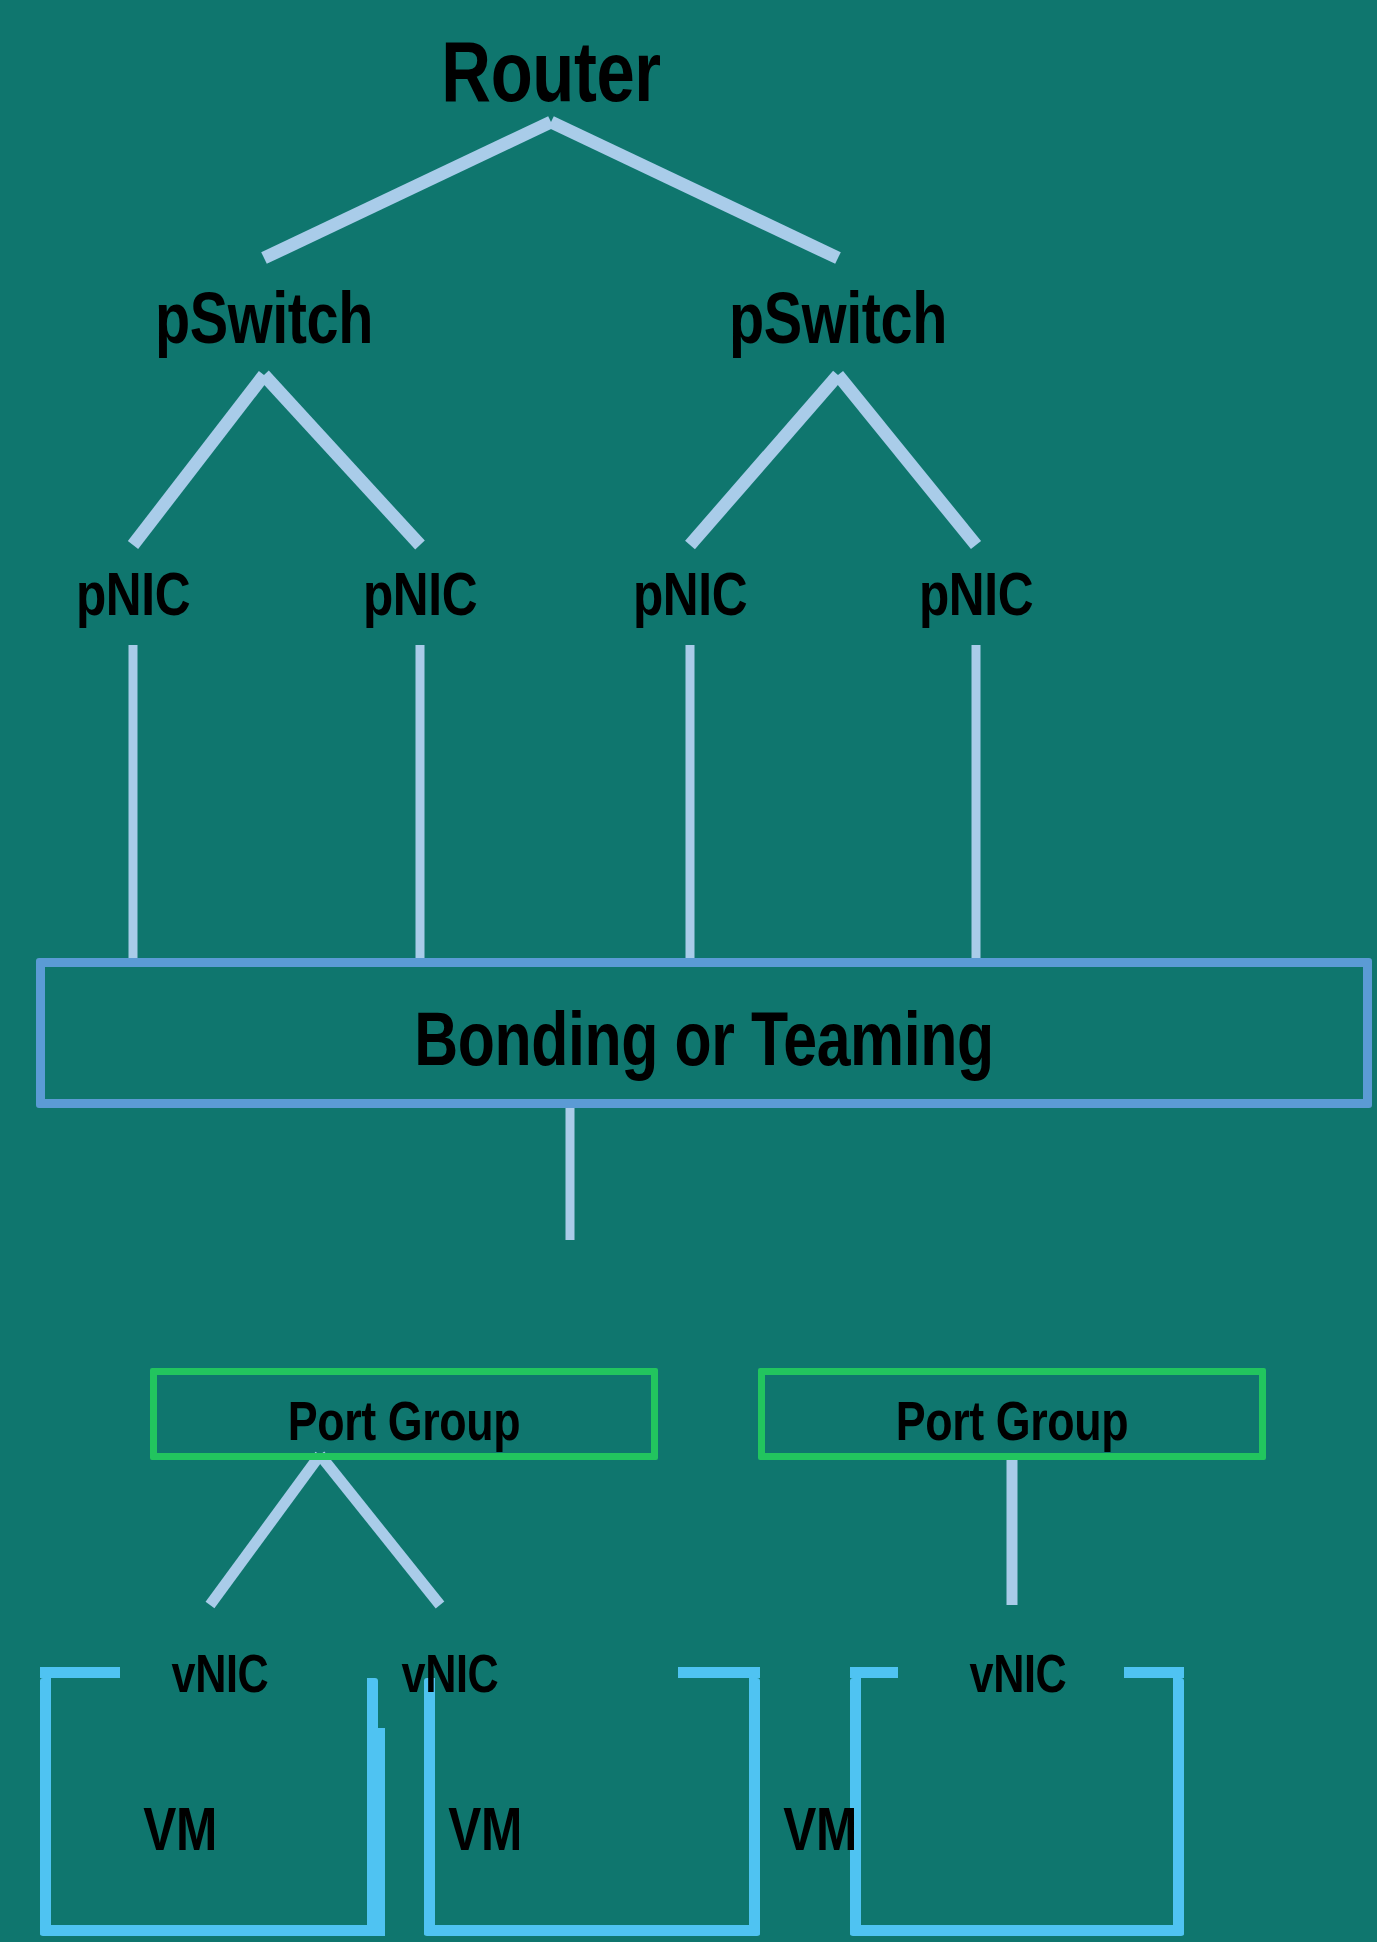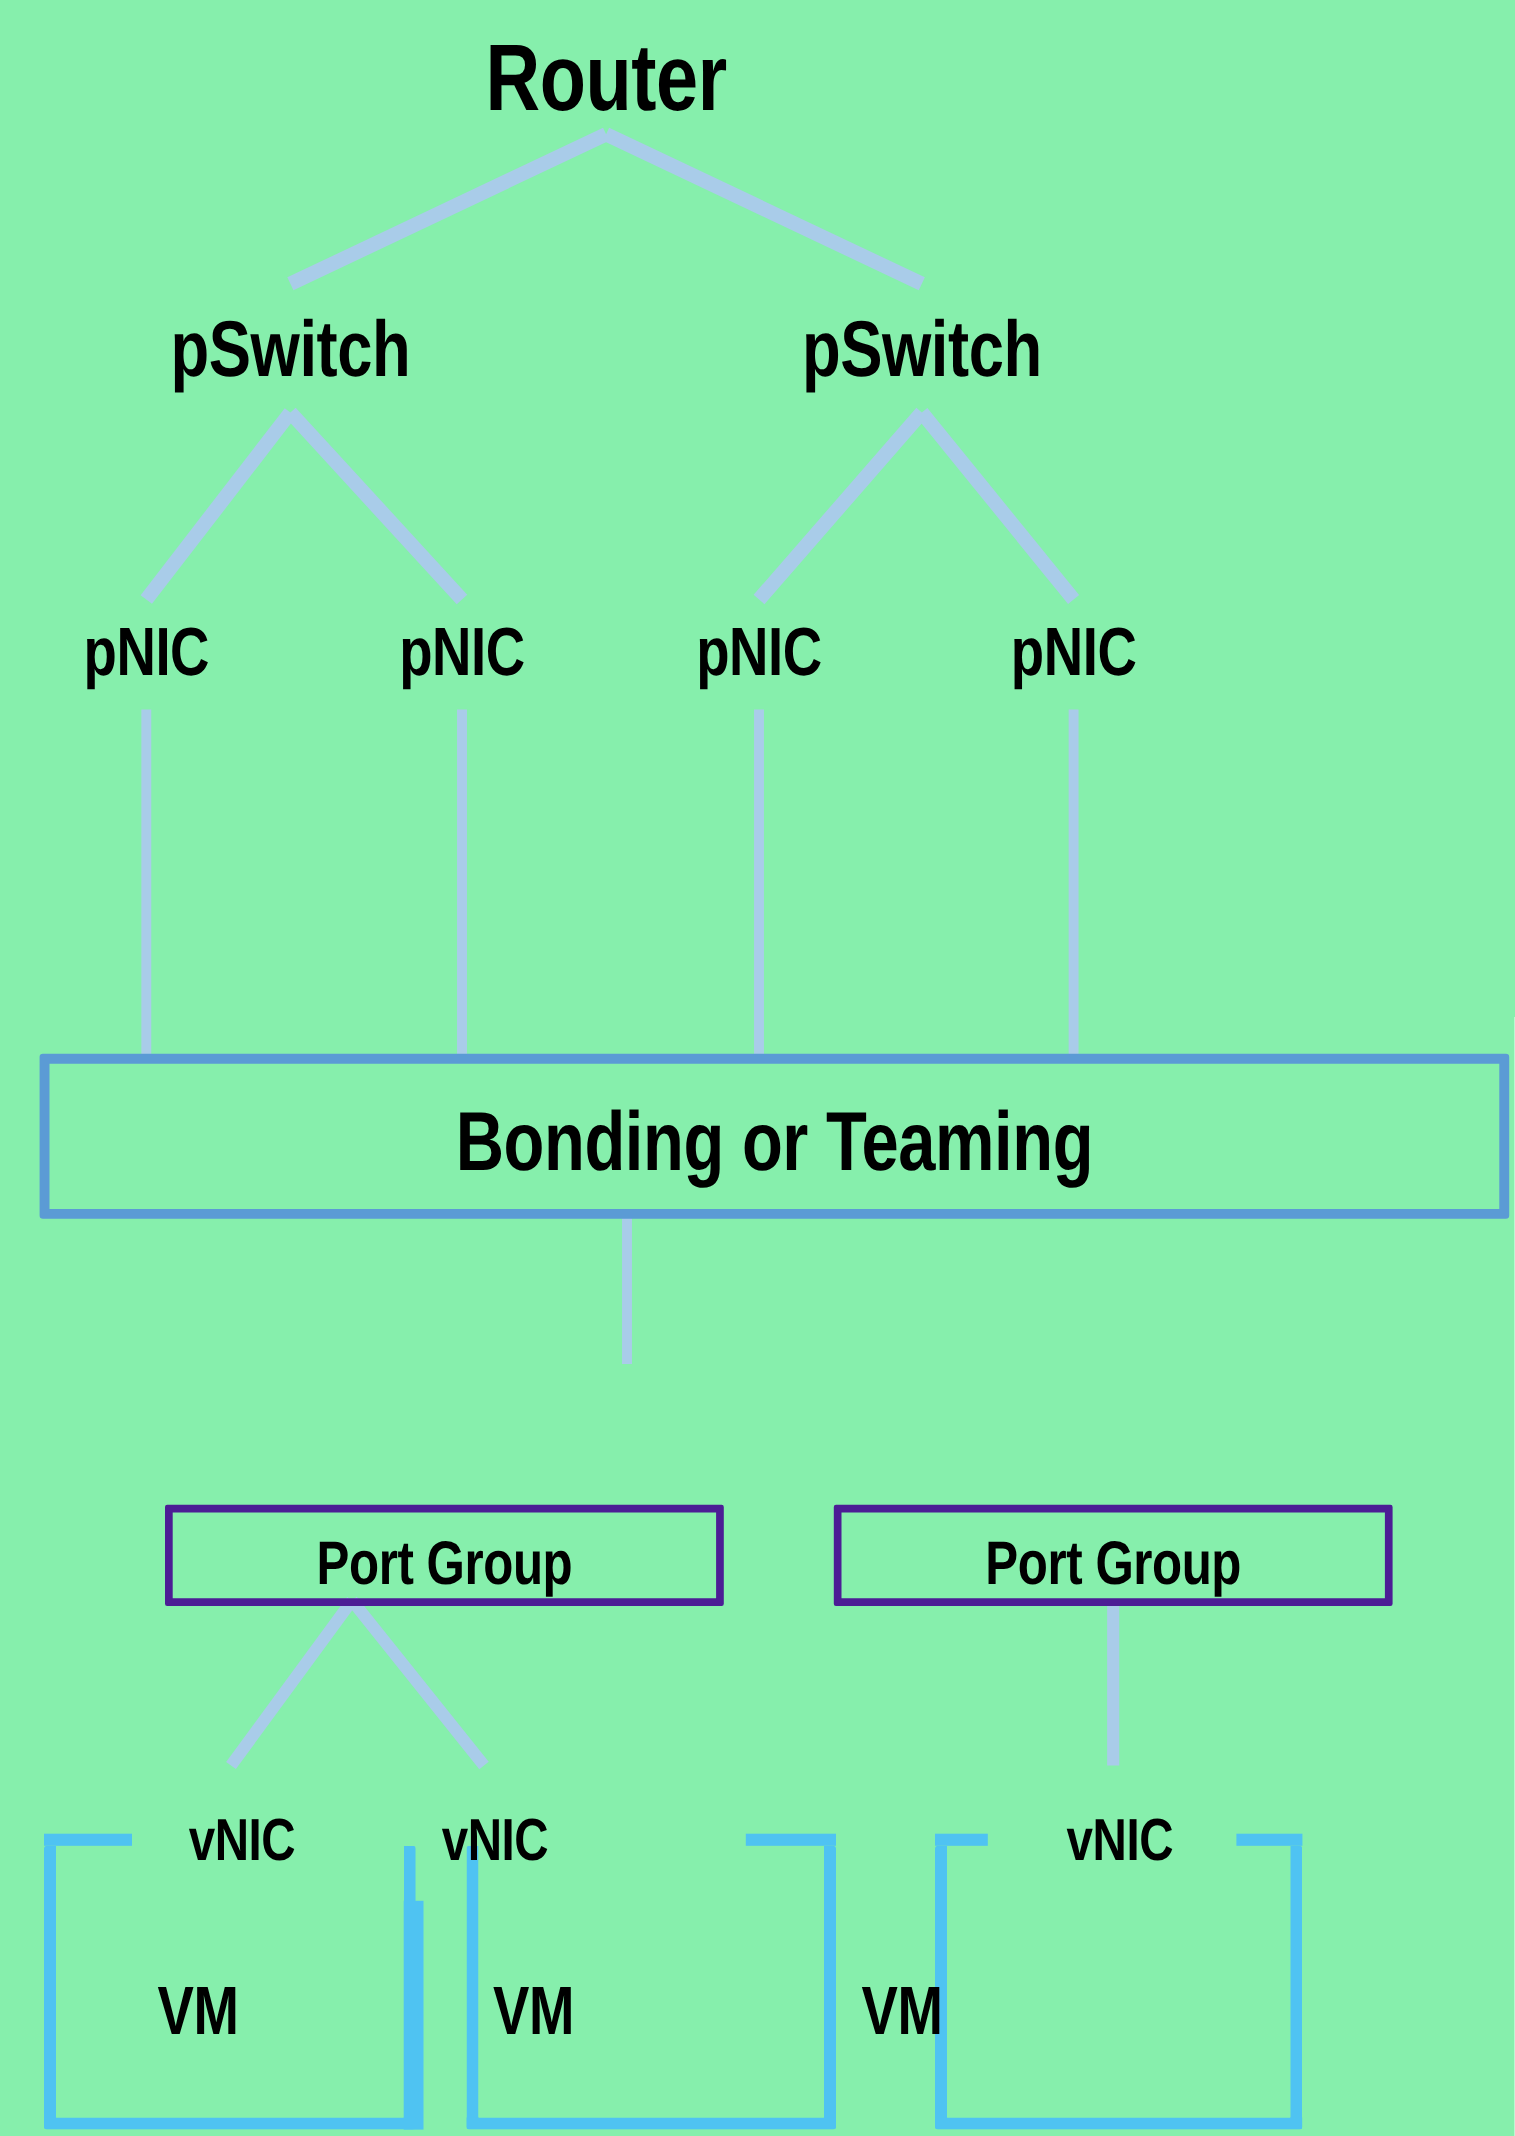--- a/index.html
+++ b/index.html
@@ -4,21 +4,21 @@
 <style>
   html, body {
     margin: 0;
     padding: 0;
     background: #ffffff;
   }
   #canvas {
     position: relative;
     width: 1377px;
     height: 1942px;
-    background: #86efac;
+    background: #0f766e;
     overflow: hidden;
     font-family: "Liberation Sans", "DejaVu Sans", sans-serif;
   }
   .node-label {
     position: absolute;
     color: #000000;
     font-weight: bold;
     text-align: center;
     white-space: nowrap;
     line-height: 1;
@@ -36,21 +36,21 @@
   .lbl-vm       { font-size: 62px; }
 
   .box {
     position: absolute;
     background: transparent;
     box-sizing: border-box;
     padding-left: 18px;
   }
   .box-bonding { border: 9px solid #5B9BD5;  border-radius: 3px; }
   .box-vswitch { border: 11px solid #2E75B6; border-radius: 3px; }
-  .box-pg      { border: 7px solid #4c1d95;  border-radius: 2px; }
+  .box-pg      { border: 7px solid #22c55e;  border-radius: 2px; }
   .box-vm      { border: 11px solid #4FC3F2; border-radius: 3px; border-top: none; }
 
   .vm-top-left, .vm-top-right {
     position: absolute;
     height: 11px;
     background: #4FC3F2;
   }
 
   svg.edges {
     position: absolute;

